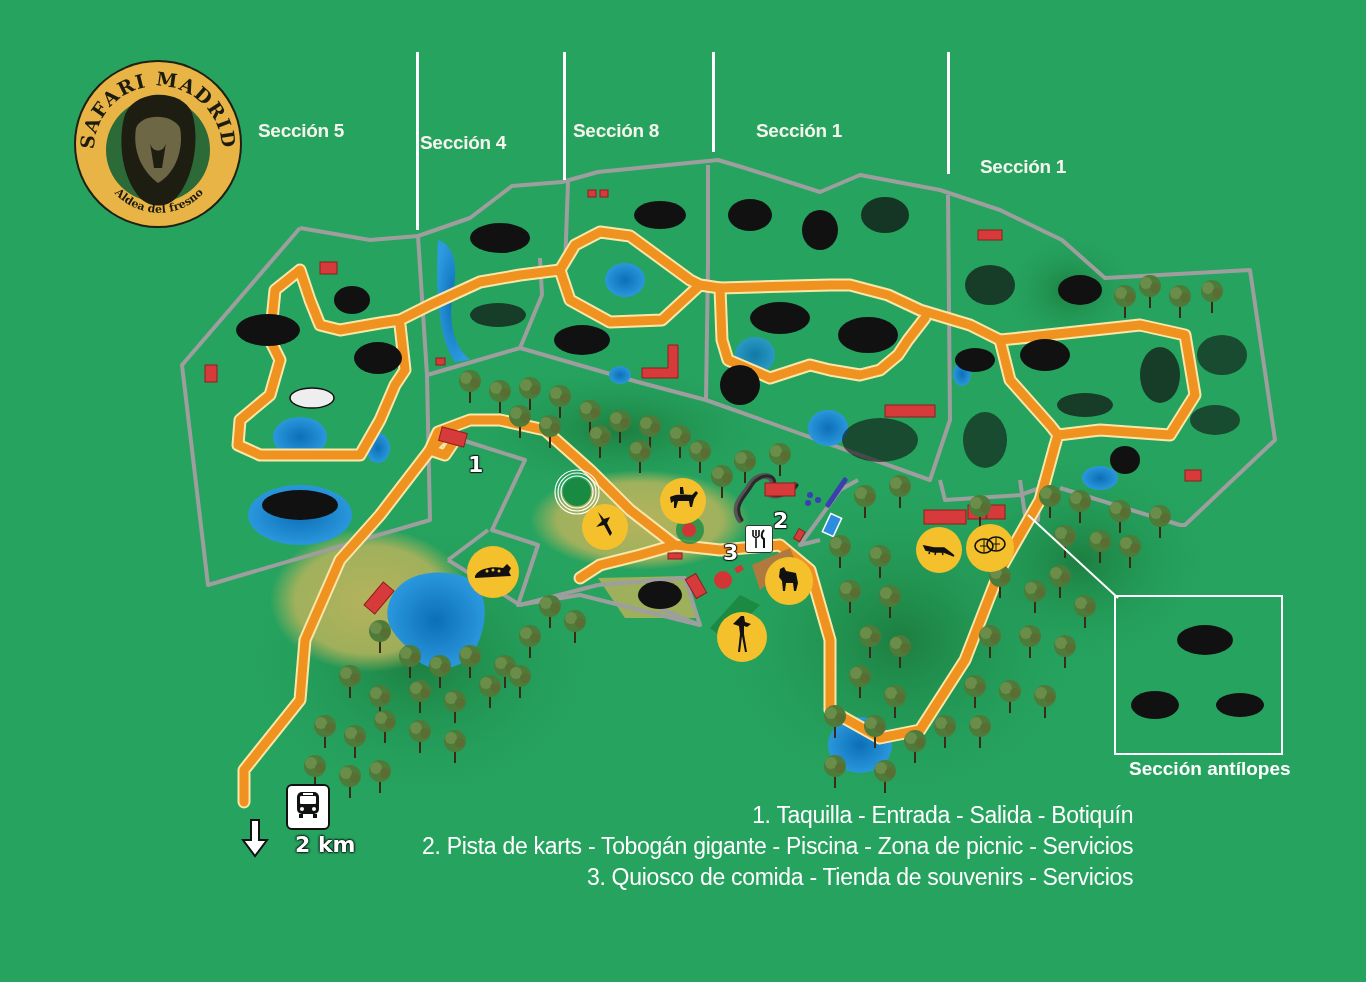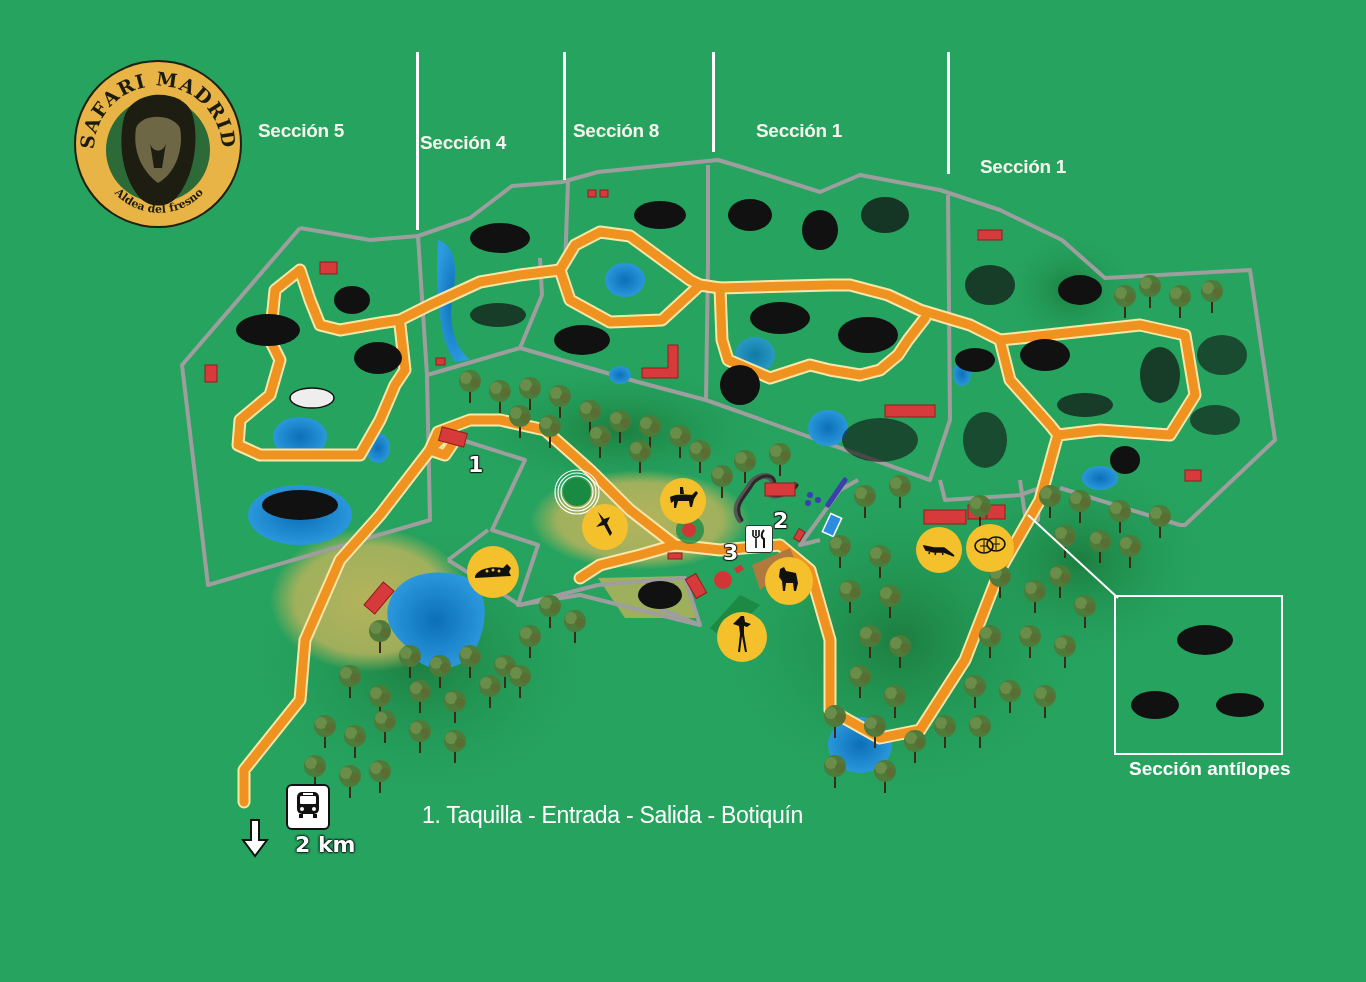--- a/index.html
+++ b/index.html
@@ -389,13 +389,15 @@
 </div>
 <div class="arrow-down">
   <svg width="30" height="40" viewBox="0 0 30 40">
     <path d="M11,2 L19,2 L19,22 L27,22 L15,38 L3,22 L11,22 Z" fill="#fff" stroke="#111" stroke-width="2"></path>
   </svg>
 </div>
 <div class="distance">2 km</div>
 
 <div class="legend">
   <div>1. Taquilla - Entrada - Salida - Botiquín</div>
+  <div>2. Pista de karts - Tobogán gigante - Piscina - Zona de picnic - Servicios</div>
+  <div>3. Quiosco de comida - Tienda de souvenirs - Servicios</div>
 </div>
 
 </body></html>

